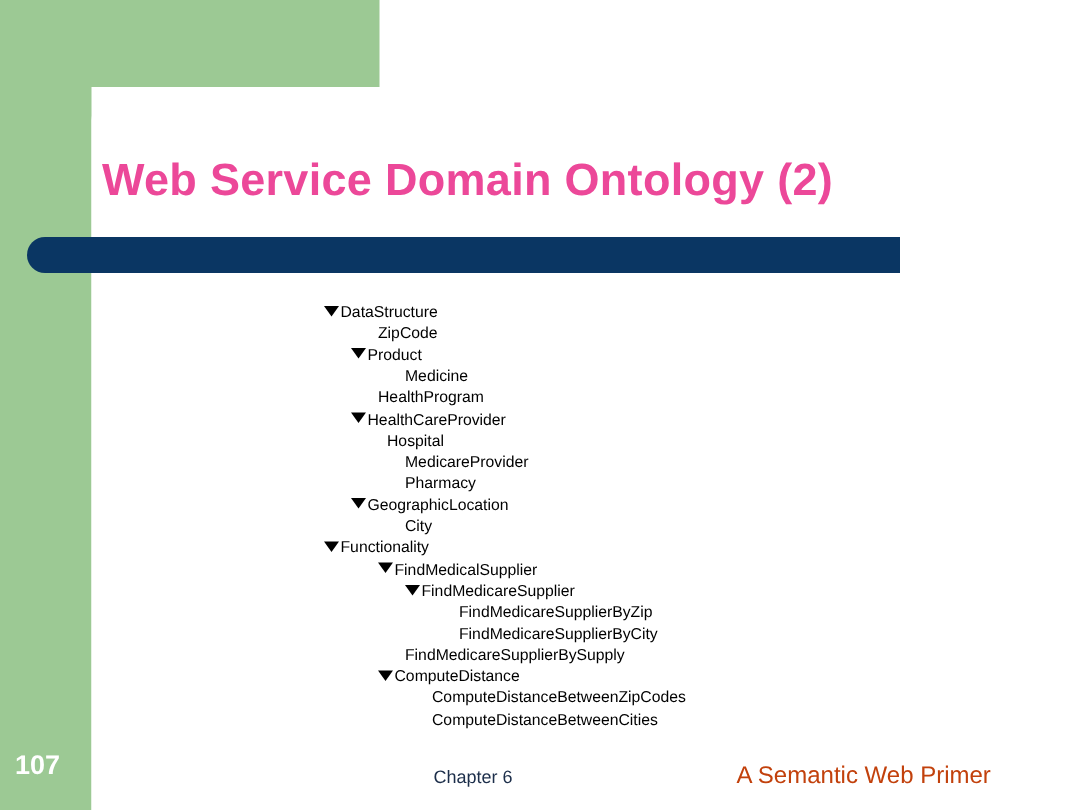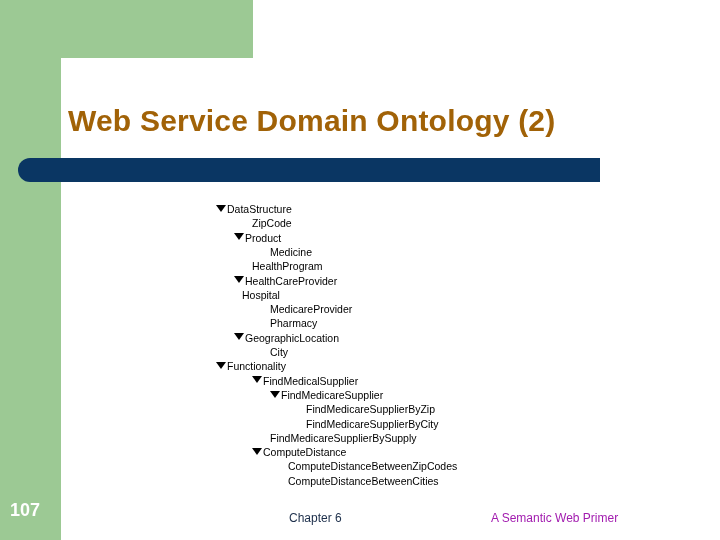--- a/index.html
+++ b/index.html
@@ -45,21 +45,21 @@
   }
 
   
   .title {
     position: absolute;
     left: 68px;
     top: 101px;
     width: 600px;
     font-size: 30px;
     font-weight: bold;
-    color: #a16207;
+    color: #ec4899;
     letter-spacing: 0.2px;
     white-space: nowrap;
     line-height: 40px;
   }
 
   
   .blue-bar {
     position: absolute;
     left: 18px;
     top: 158px;
@@ -125,22 +125,22 @@
     top: 510px;
     font-size: 12px;
     color: #1c2e4a;
     line-height: 16px;
     white-space: nowrap;
   }
   .footer-right {
     position: absolute;
     left: 491px;
     top: 510px;
-    font-size: 12px;
-    color: #a21caf;
+    font-size: 16px;
+    color: #c2410c;
     line-height: 16px;
     white-space: nowrap;
   }
 </style>
 </head>
 <body>
 
 <div id="slide">
 
   <div class="green-band"></div>
@@ -151,21 +151,21 @@
 
   <div class="blue-bar"></div>
 
   <div class="tree" id="tree-root">
       <div class="tree-row"><span class="row-inner" style="margin-left: 0px;"><span class="tri"></span><span class="lbl">DataStructure</span></span></div>
       <div class="tree-row"><span class="row-inner" style="margin-left: 36px;"><span class="lbl">ZipCode</span></span></div>
       <div class="tree-row"><span class="row-inner" style="margin-left: 18px;"><span class="tri"></span><span class="lbl">Product</span></span></div>
       <div class="tree-row"><span class="row-inner" style="margin-left: 54px;"><span class="lbl">Medicine</span></span></div>
       <div class="tree-row"><span class="row-inner" style="margin-left: 36px;"><span class="lbl">HealthProgram</span></span></div>
       <div class="tree-row"><span class="row-inner" style="margin-left: 18px;"><span class="tri"></span><span class="lbl">HealthCareProvider</span></span></div>
-      <div class="tree-row"><span class="row-inner" style="margin-left: 26px;"><span class="lbl">Hospital</span></span></div>
+      <div class="tree-row"><span class="row-inner" style="margin-left: 42px;"><span class="lbl">Hospital</span></span></div>
       <div class="tree-row"><span class="row-inner" style="margin-left: 54px;"><span class="lbl">MedicareProvider</span></span></div>
       <div class="tree-row"><span class="row-inner" style="margin-left: 54px;"><span class="lbl">Pharmacy</span></span></div>
       <div class="tree-row"><span class="row-inner" style="margin-left: 18px;"><span class="tri"></span><span class="lbl">GeographicLocation</span></span></div>
       <div class="tree-row"><span class="row-inner" style="margin-left: 54px;"><span class="lbl">City</span></span></div>
       <div class="tree-row"><span class="row-inner" style="margin-left: 0px;"><span class="tri"></span><span class="lbl">Functionality</span></span></div>
       <div class="tree-row"><span class="row-inner" style="margin-left: 36px;"><span class="tri"></span><span class="lbl">FindMedicalSupplier</span></span></div>
       <div class="tree-row"><span class="row-inner" style="margin-left: 54px;"><span class="tri"></span><span class="lbl">FindMedicareSupplier</span></span></div>
       <div class="tree-row"><span class="row-inner" style="margin-left: 90px;"><span class="lbl">FindMedicareSupplierByZip</span></span></div>
       <div class="tree-row"><span class="row-inner" style="margin-left: 90px;"><span class="lbl">FindMedicareSupplierByCity</span></span></div>
       <div class="tree-row"><span class="row-inner" style="margin-left: 54px;"><span class="lbl">FindMedicareSupplierBySupply</span></span></div>

